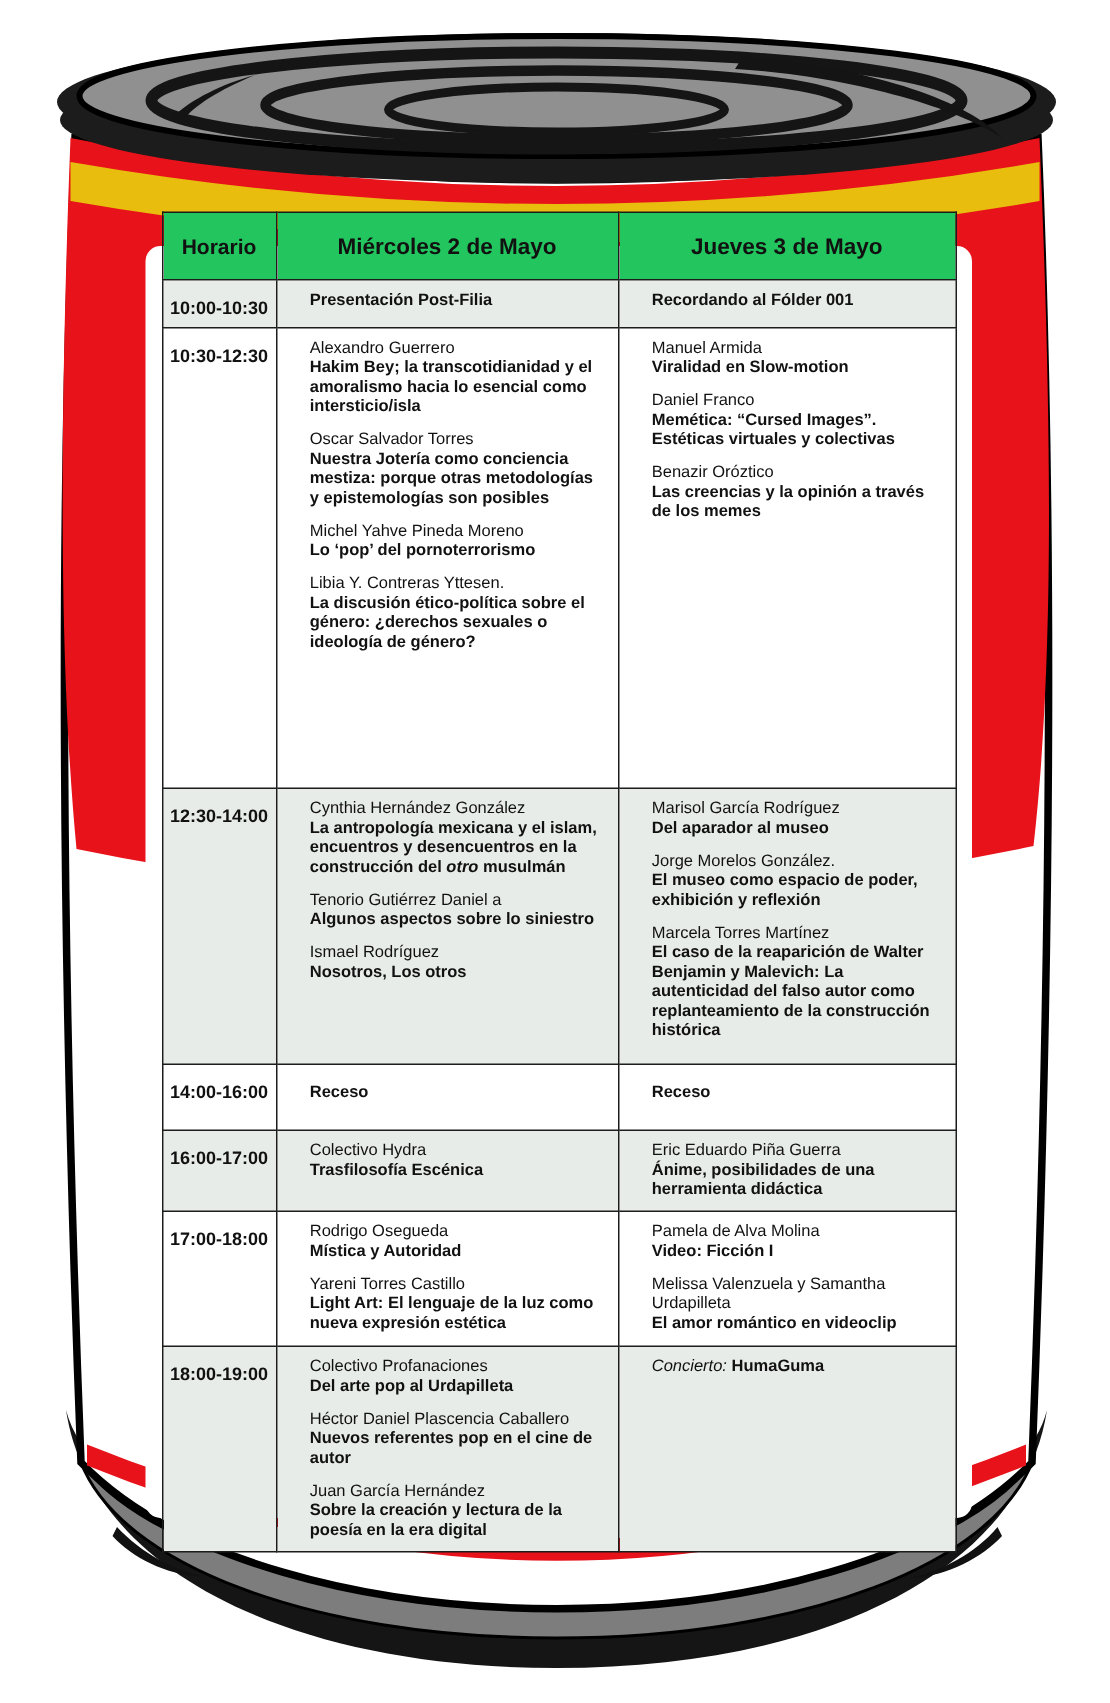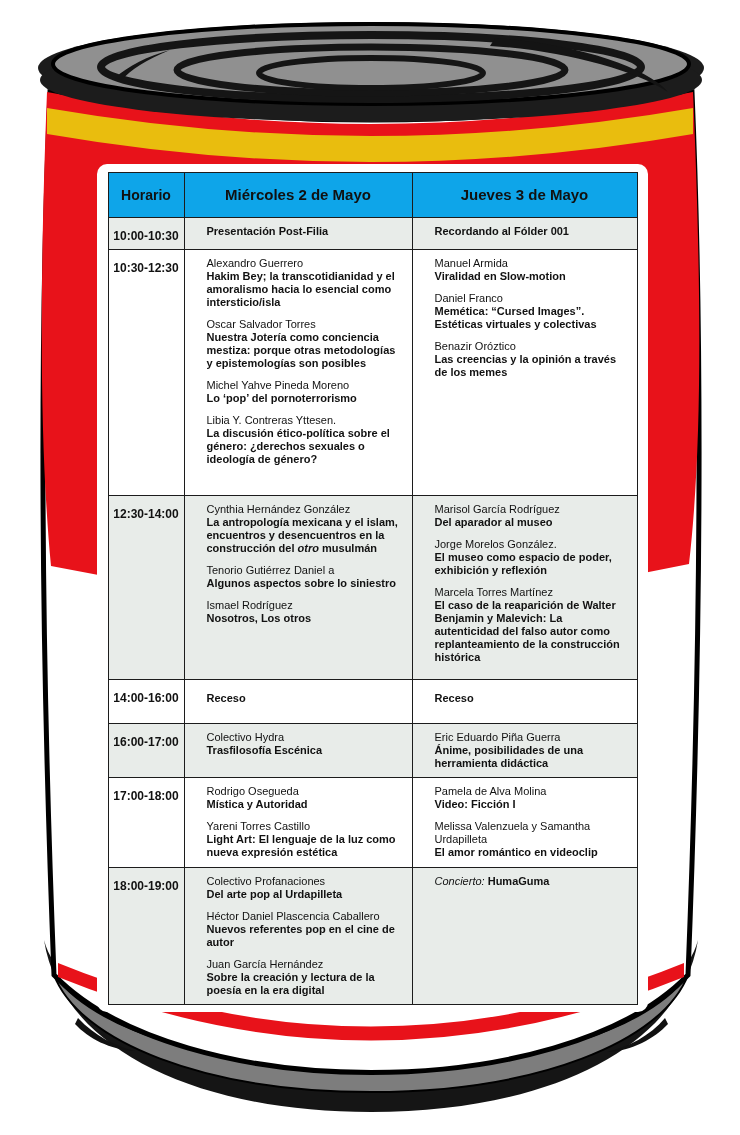--- a/index.html
+++ b/index.html
@@ -7,21 +7,21 @@
          font-family:"Liberation Sans","DejaVu Sans",sans-serif;color:#111;}
   .can-svg{position:absolute;left:0;top:0;z-index:1;}
   .label-panel{position:absolute;left:97px;top:164px;width:551px;height:848px;
                background:#ffffff;border-radius:10px;z-index:2;
                display:flex;align-items:center;justify-content:center;}
   table.schedule{border-collapse:collapse;table-layout:fixed;width:529px;}
   .schedule th,.schedule td{border:1.6px solid #1c1c1c;vertical-align:top;overflow:hidden;}
   .schedule col.c-time{width:76px;}
   .schedule col.c-day1{width:228px;}
   .schedule col.c-day2{width:225px;}
-  .schedule thead th{height:42px;vertical-align:middle;background:#0ea5e9;font-weight:bold;}
+  .schedule thead th{height:42px;vertical-align:middle;background:#22c55e;font-weight:bold;}
   th.h-time{font-size:14px;text-align:center;}
   th.h-day{font-size:15px;text-align:center;}
   td.time-cell{font-size:12px;font-weight:bold;text-align:center;padding-top:11px;}
   td.content-cell{padding:7px 8px;}
   tr.shaded td{background:var(--row_alt,#e8ece9);}
   .entry{margin:0 0 9px 14px;}
   .entry:last-child{margin-bottom:0;}
   .ename{font-size:11px;font-weight:normal;line-height:13px;}
   .etitle{font-size:11px;font-weight:bold;line-height:13px;}
   .etitle em{font-style:italic;}
@@ -93,21 +93,21 @@
               <div class="entry">
                 <div class="etitle">Presentación Post-Filia</div>
               </div>
             </td>
             <td class="content-cell">
               <div class="entry">
                 <div class="etitle">Recordando al Fólder 001</div>
               </div>
             </td>
           </tr>
-          <tr style="height: 246px;">
+          <tr style="height: 307px;">
             <td class="time-cell">10:30-12:30</td>
             <td class="content-cell">
               <div class="entry">
                 <div class="ename">Alexandro Guerrero</div>
                 <div class="etitle">Hakim Bey; la transcotidianidad y el amoralismo hacia lo esencial como intersticio/isla</div>
               </div>
               <div class="entry">
                 <div class="ename">Oscar Salvador Torres</div>
                 <div class="etitle">Nuestra Jotería como conciencia mestiza: porque otras metodologías y epistemologías son posibles</div>
               </div>

